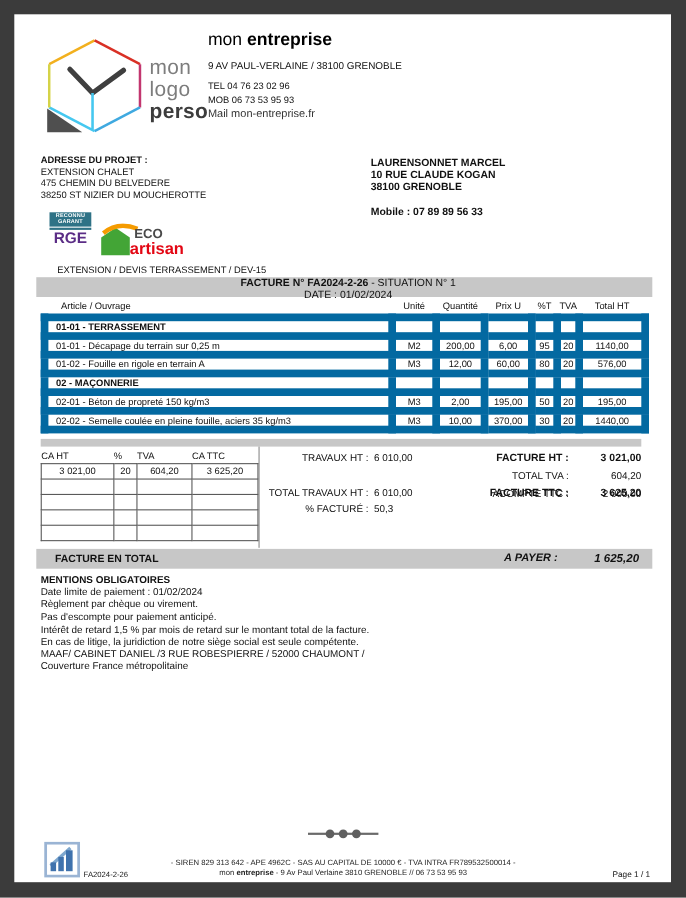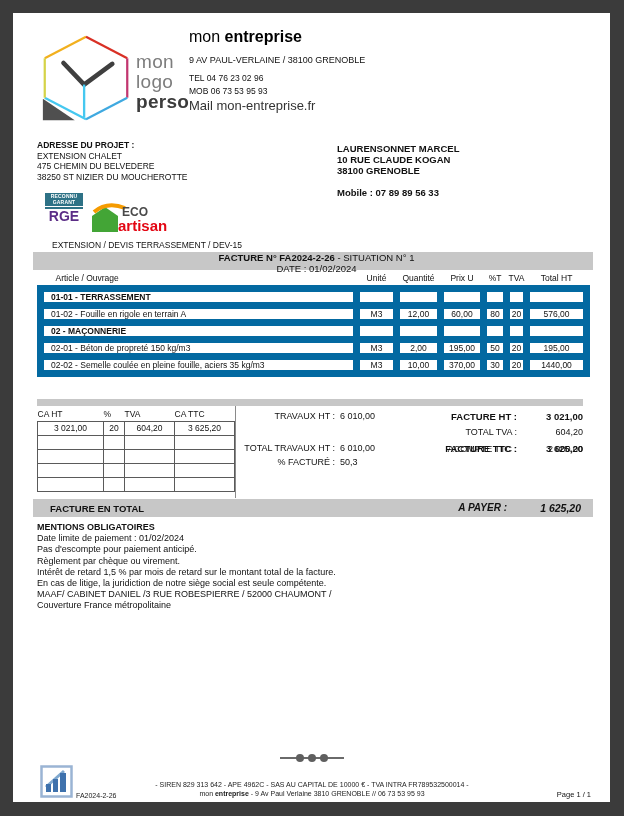--- a/index.html
+++ b/index.html
@@ -24,21 +24,21 @@
     font-size: 19px; line-height: 20px; color: #7d7d7d; letter-spacing: .3px;
   }
   #logo-text .perso { font-weight: bold; color: #3c3c3c; }
 
   #company { position: absolute; left: 176px; top: 15px; width: 300px; }
   .company-name { font-size: 16px; color: #000; }
   .company-name b { font-weight: bold; }
   .company-address { margin-top: 9px; font-size: 9px; }
   .company-tel { margin-top: 8px; font-size: 8.5px; }
   .company-mob { margin-top: 2.5px; font-size: 8.5px; }
-  .company-mail { margin-top: 2.5px; font-size: 13px; color: #333; }
+  .company-mail { margin-top: 2.5px; font-size: 10px; color: #333; }
 
   
   #project { position: absolute; left: 24px; top: 127px; font-size: 8.5px; line-height: 10.6px; }
   #project .ttl { font-weight: bold; }
   #client { position: absolute; left: 324px; top: 130px; font-size: 9.5px; line-height: 11px; font-weight: bold; }
   #client .mobile { margin-top: 11px; }
 
   
   #rge { position: absolute; left: 32px; top: 180px; width: 38px; }
   .rge-top { background: #2e7286; color: #fff; font-size: 5px; line-height: 5.5px;
@@ -206,20 +206,29 @@
       <tr class="section">
         <td class="c-label">01-01 - TERRASSEMENT</td>
         <td></td>
           <td></td>
           <td></td>
         <td></td>
           <td></td>
           <td></td>
       </tr>
       <tr>
+        <td class="c-label">01-01 - Décapage du terrain sur 0,25 m</td>
+        <td>M2</td>
+        <td>200,00</td>
+        <td>6,00</td>
+        <td>95</td>
+        <td>20</td>
+        <td>1140,00</td>
+      </tr>
+      <tr>
         <td class="c-label">01-02 - Fouille en rigole en terrain A</td>
         <td>M3</td>
         <td>12,00</td>
         <td>60,00</td>
         <td>80</td>
         <td>20</td>
         <td>576,00</td>
       </tr>
       <tr class="section">
         <td class="c-label">02 - MAÇONNERIE</td>
@@ -338,22 +347,22 @@
     <span class="cur">FACTURE EN TOTAL</span>
     <span class="right">
       <span>A PAYER :</span>
       <span class="val">1 625,20</span>
     </span>
   </div>
 
   <div id="mentions">
     <div class="ttl">MENTIONS OBLIGATOIRES</div>
     <div>Date limite de paiement : 01/02/2024</div>
+    <div>Règlement par chèque ou virement.</div>
     <div>Pas d'escompte pour paiement anticipé.</div>
-    <div>Règlement par chèque ou virement.</div>
     <div>Intérêt de retard 1,5 % par mois de retard sur le montant total de la facture.</div>
     <div>En cas de litige, la juridiction de notre siège social est seule compétente.</div>
     <div>MAAF/ CABINET DANIEL /3 RUE ROBESPIERRE / 52000 CHAUMONT /</div>
     <div>Couverture France métropolitaine</div>
   </div>
 
   <div id="dots">
     <span class="dot d1"></span>
     <span class="dot d2"></span>
     <span class="dot d3"></span>

